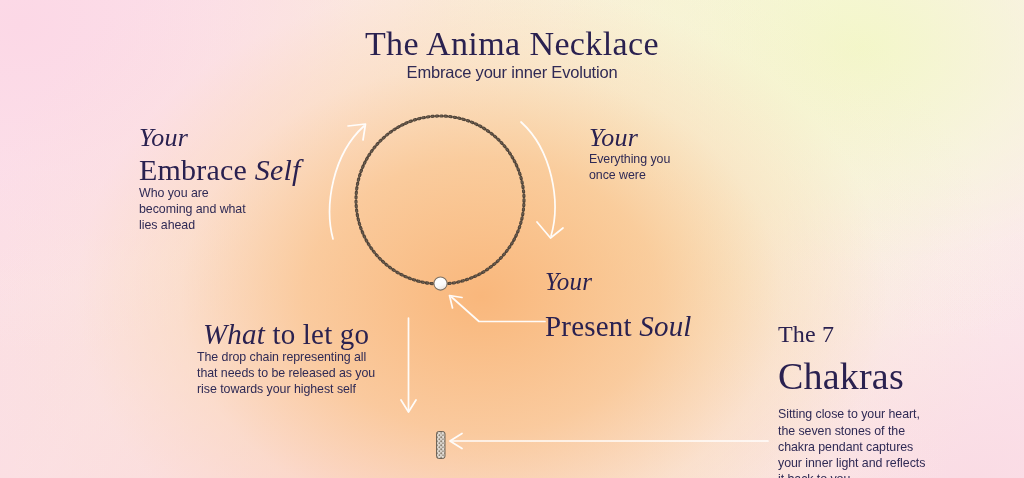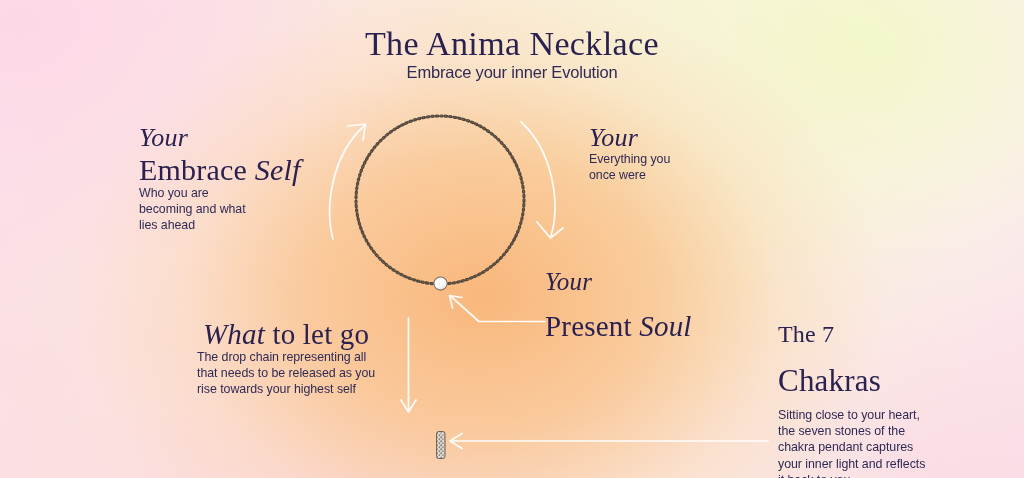--- a/index.html
+++ b/index.html
@@ -71,21 +71,21 @@
   #blk-chakra { left: 778px; top: 306px; }
 
   .line1 { font-size: 26px; margin-top: 16px; }
   .line2 { font-size: 30px; margin-top: 3px; }
   .desc  { margin-top: 0; }
 
   #blk-present .line1 { font-size: 25px; }
   #blk-present .line2 { font-size: 29px; margin-top: 16px; }
   #blk-letgo .line2 { font-size: 29px; margin-top: 0; text-align: center; }
   #blk-chakra .line1 { font-size: 24px; }
-  #blk-chakra .line2 { font-size: 31px; margin-top: 18px; }
+  #blk-chakra .line2 { font-size: 38px; margin-top: 10px; }
   #blk-chakra .desc  { margin-top: 10px; }
 
   
   #art {
     position: absolute;
     left: 0; top: 0;
     width: 1024px; height: 478px;
     pointer-events: none;
   }
 </style>

